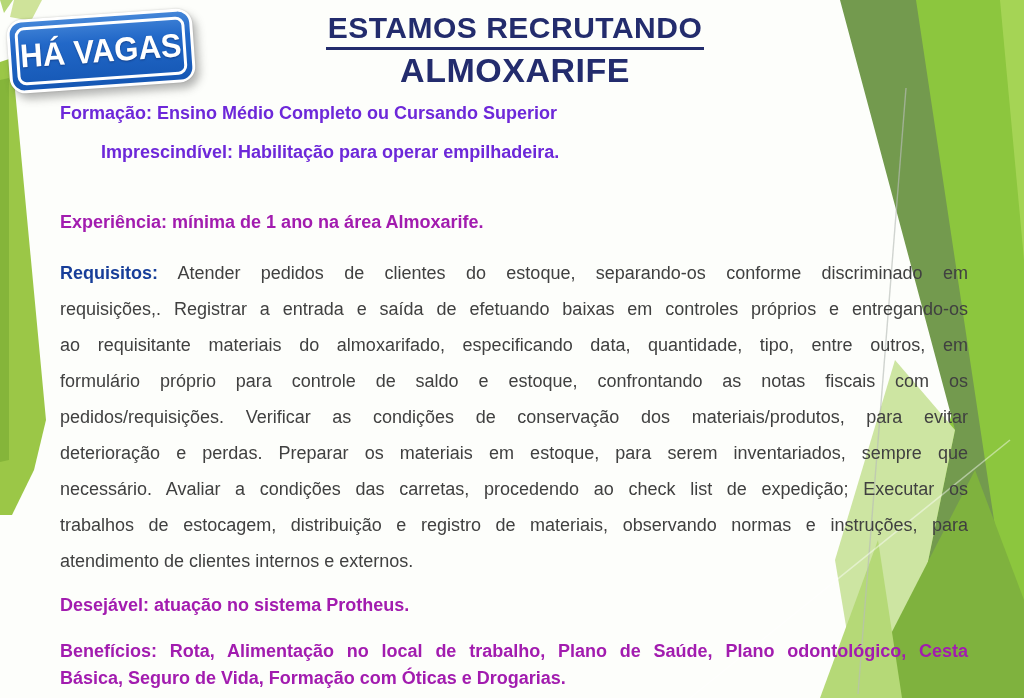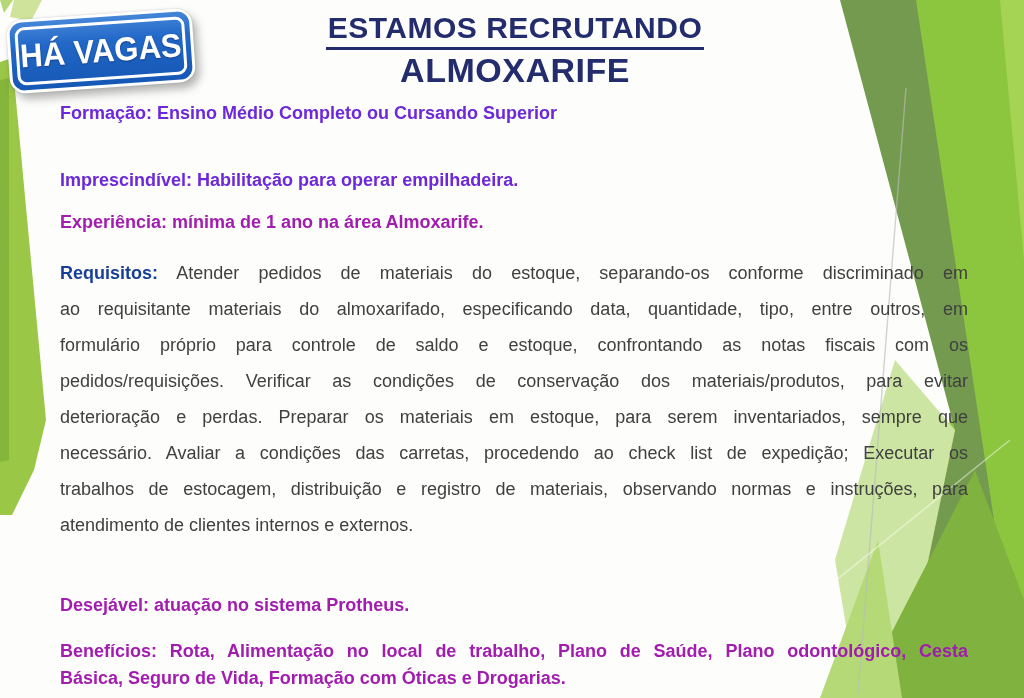--- a/index.html
+++ b/index.html
@@ -50,21 +50,21 @@
   .body-text{position:absolute;left:60px;top:0;width:908px;font-size:18px;color:#404040;}
   .line{position:absolute;left:0;width:100%;}
   .bold-dark{font-weight:bold;color:#6d28d9;}
   .bold-blue{font-weight:bold;color:#a21caf;}
   .lead{font-weight:bold;color:#173e99;margin-top:36px;}
   .justify{text-align:justify;text-align-last:justify;word-spacing:-1px;}
   .req{line-height:36px;}
   .ben{line-height:27px;}
 
   .pos-formacao{top:103px;}
-  .pos-impr{top:170px;}
+  .pos-impr{top:142px;margin-left:41px;}
   .pos-exp{top:212px;}
   .pos-req{top:255px;height:324px;}
   .req-lines{position:relative;width:100%;}
   .pos-des{top:595px;}
   .pos-ben{top:638px;}
 </style>
 </head>
 <body>
 
 <div class="page">
@@ -115,22 +115,23 @@
 
       <div class="line pos-exp bold-blue">
         <span>Experiência:</span>
         <span>mínima de 1 ano na área Almoxarife.</span>
       </div>
 
       <div class="line pos-req req">
         <div class="req-lines">
           <div class="justify">
             <span class="lead">Requisitos:</span>
-            <span>Atender pedidos de materiais do estoque, separando-os conforme discriminado em</span>
+            <span>Atender pedidos de clientes do estoque, separando-os conforme discriminado em</span>
           </div>
+          <div class="justify">requisições,. Registrar a entrada e saída de efetuando baixas em controles próprios e entregando-os</div>
           <div class="justify">ao requisitante materiais do almoxarifado, especificando data, quantidade, tipo, entre outros, em</div>
           <div class="justify">formulário próprio para controle de saldo e estoque, confrontando as notas fiscais com os</div>
           <div class="justify">pedidos/requisições. Verificar as condições de conservação dos materiais/produtos, para evitar</div>
           <div class="justify">deterioração e perdas. Preparar os materiais em estoque, para serem inventariados, sempre que</div>
           <div class="justify">necessário. Avaliar a condições das carretas, procedendo ao check list de expedição; Executar os</div>
           <div class="justify">trabalhos de estocagem, distribuição e registro de materiais, observando normas e instruções, para</div>
           <div>atendimento de clientes internos e externos.</div>
         </div>
       </div>
 

